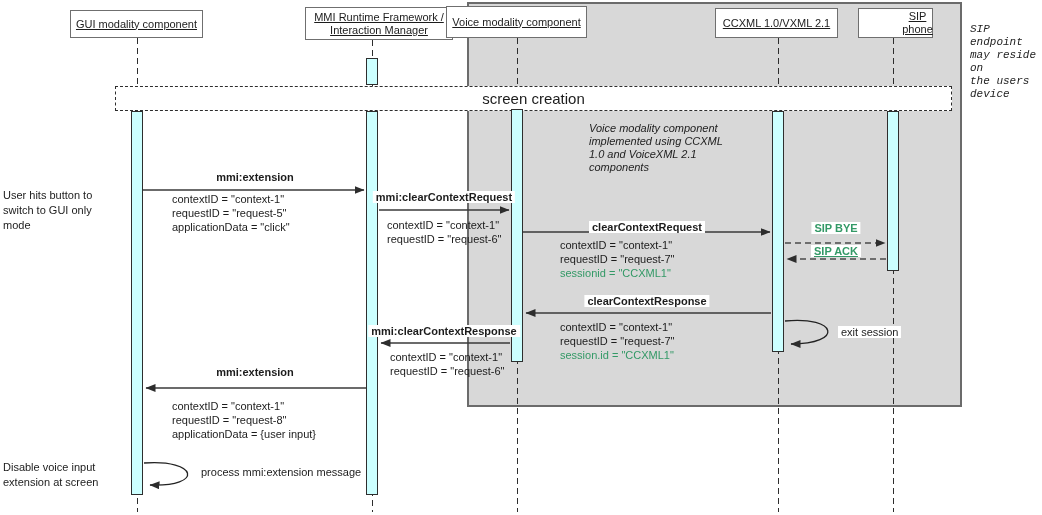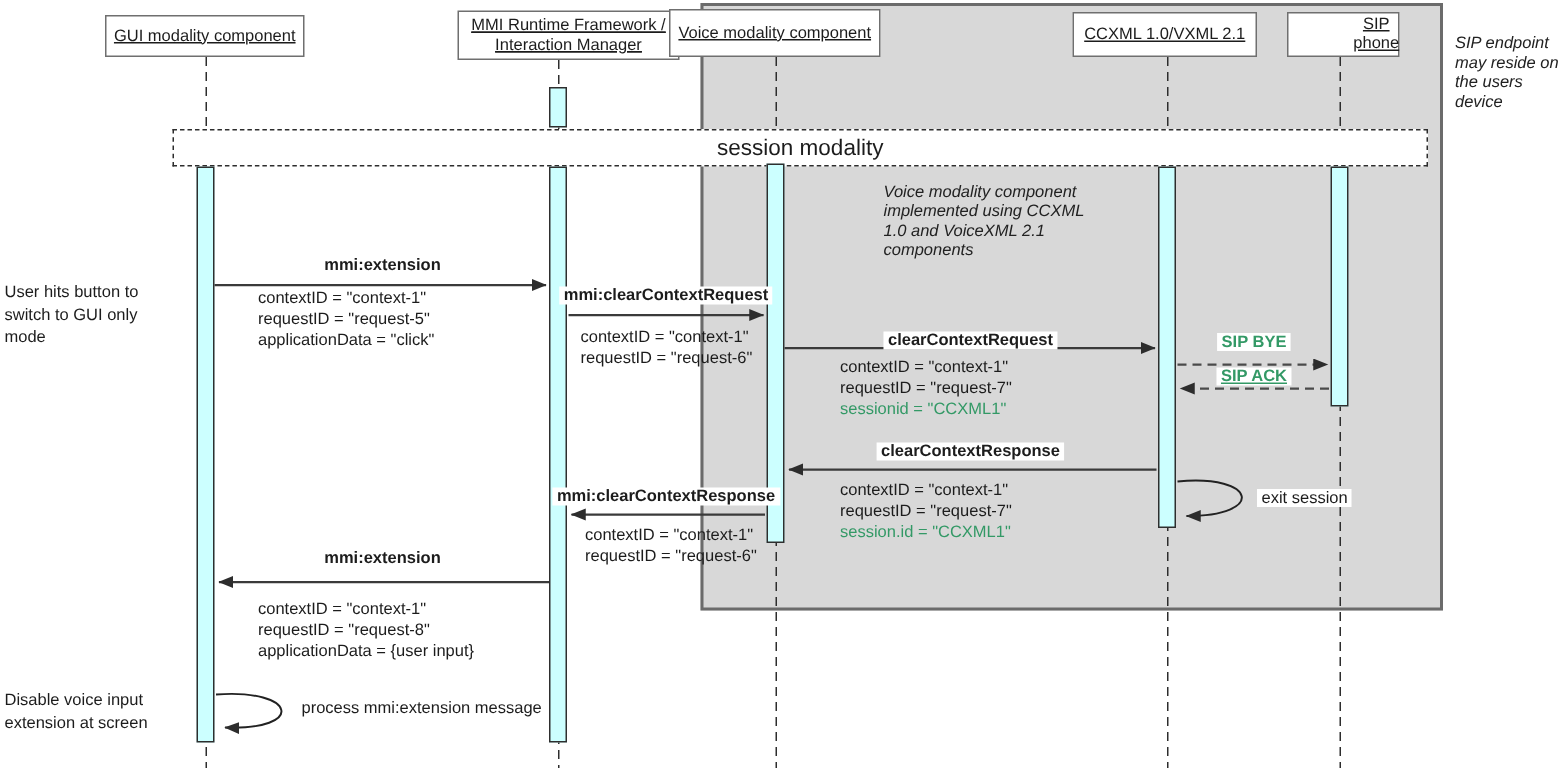--- a/index.html
+++ b/index.html
@@ -2,34 +2,34 @@
 <html><head>
 <meta charset="utf-8">
 <style>
   html,body{margin:0;padding:0;background:#fff;}
   .canvas{position:relative;width:1042px;height:515px;background:#fff;overflow:hidden;
           font-family:"Liberation Sans",sans-serif;font-size:11px;color:#1c1c1c;}
   .abs{position:absolute;}
   
   .panel{left:467px;top:2px;width:495px;height:405px;background:#d8d8d8;border:2px solid #6b6b6b;box-sizing:border-box;}
   .panel-note{left:589px;top:122px;width:170px;font-style:italic;line-height:13px;white-space:pre-line;color:#222;}
-  .side-note{left:970px;top:23px;width:70px;font-style:italic;line-height:13px;white-space:pre-line;color:#222;}
+  .side-note{left:970px;top:23px;width:70px;font-style:italic;line-height:13px;white-space:pre-line;color:#222;font-family:Liberation Mono, monospace;}
   
   .lifeline{width:1px;background:repeating-linear-gradient(to bottom,#2d2d2d 0 6px,transparent 6px 10px);}
   .ll-gui{left:137px;top:38px;height:474px;}
   .ll-mmi{left:372px;top:40px;height:472px;}
   .ll-voice{left:517px;top:38px;height:474px;}
   .ll-ccxml{left:778px;top:38px;height:474px;}
   .ll-sip{left:893px;top:38px;height:474px;}
   
   .pbox{background:#fff;border:1px solid #6f6f6f;display:flex;align-items:center;justify-content:center;
         text-align:center;box-sizing:border-box;line-height:13px;}
   .pbox span{text-decoration:underline;}
   .pb-gui{left:70px;top:10px;width:133px;height:28px;}
-  .pb-mmi{left:305px;top:7px;width:148px;height:33px;text-decoration:underline;}
+  .pb-mmi{left:305px;top:7px;width:148px;height:33px;}
   .pb-voice{left:446px;top:6px;width:141px;height:32px;}
   .pb-ccxml{left:715px;top:8px;width:123px;height:30px;}
   .pb-sip{left:858px;top:8px;width:75px;height:30px;padding-left:44px;}
   
   .frame{left:115px;top:86px;width:837px;height:25px;background:#fff;border:1px dashed #2d2d2d;box-sizing:border-box;
          display:flex;align-items:center;justify-content:center;font-size:15px;}
   
   .bar{width:12px;background:#ccffff;border:1px solid #2e2e2e;box-sizing:border-box;}
   .bar-gui{left:131px;top:111px;height:384px;}
   .bar-mmi-pre{left:366px;top:58px;height:27px;}
@@ -73,21 +73,21 @@
 the users
 device</div>
 
   <div class="abs lifeline ll-gui"></div>
   <div class="abs lifeline ll-mmi"></div>
   <div class="abs lifeline ll-voice"></div>
   <div class="abs lifeline ll-ccxml"></div>
   <div class="abs lifeline ll-sip"></div>
 
   <div class="abs frame">
-    <span>session modality</span>
+    <span>screen creation</span>
   </div>
 
   <div class="abs bar bar-mmi-pre"></div>
   <div class="abs bar bar-gui"></div>
   <div class="abs bar bar-mmi"></div>
   <div class="abs bar bar-voice"></div>
   <div class="abs bar bar-ccxml"></div>
   <div class="abs bar bar-sip"></div>
 
   <div class="abs pbox pb-gui">

